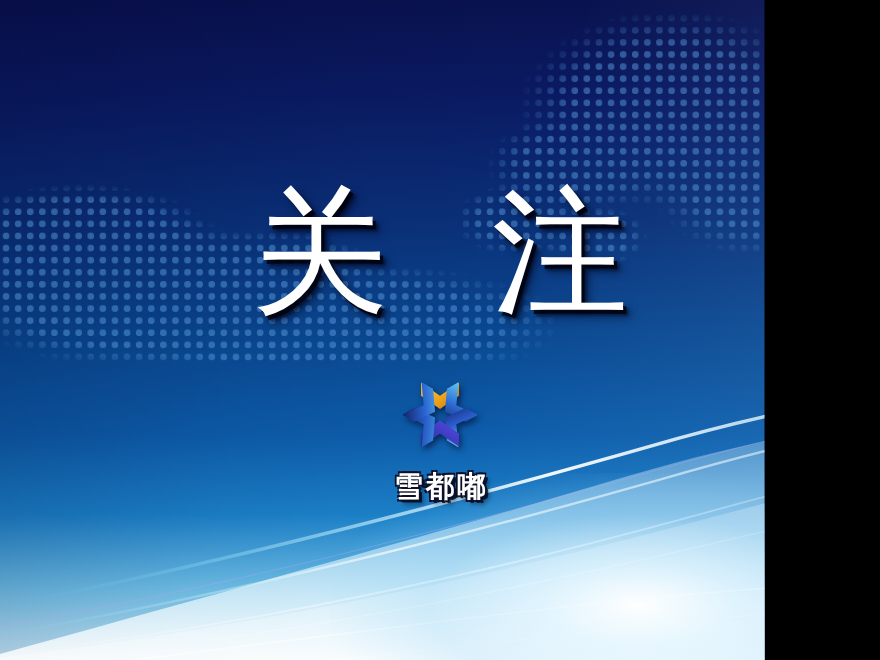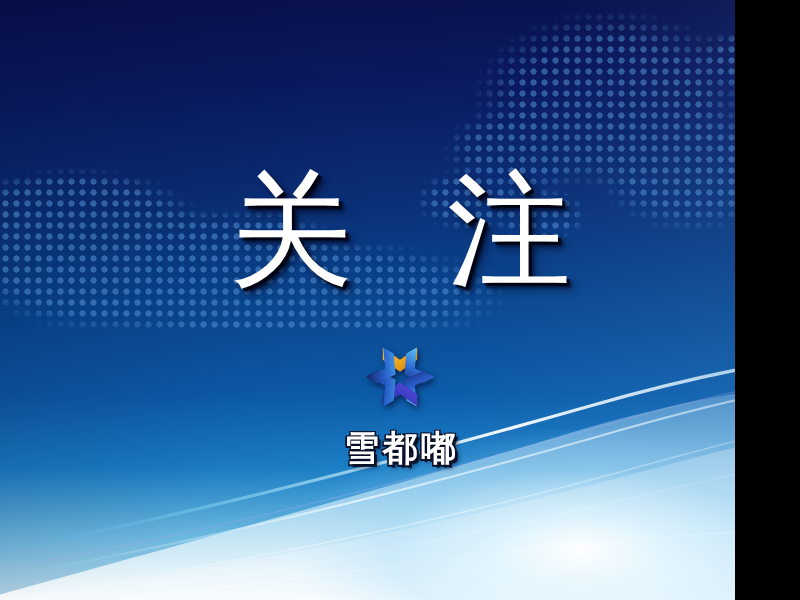--- a/index.html
+++ b/index.html
@@ -25,21 +25,20 @@
       linear-gradient(to bottom,
         #09124f 0%,
         #0a1a62 14%,
         #0a3179 34%,
         #0a4a93 52%,
         #0d5dab 66%,
         #1c81c9 78%,
         #6ec0e8 89%,
         #b4e2f7 97%,
         #cdecfb 100%);
-    padding-left: 40px;
   }
 
   
   .bg-sheen {
     position: absolute;
     inset: 0;
     background: linear-gradient(105deg,
       rgba(0,0,40,0.22) 0%,
       rgba(0,0,40,0.05) 38%,
       rgba(120,190,235,0.00) 62%,
@@ -155,21 +154,21 @@
     position: absolute;
     left: 0;
     top: 430px;
     width: 800px;
     text-align: center;
   }
   #subtitle {
     display: inline-block;
     font-family: "DejaVu Serif", "Liberation Serif", serif;
     font-weight: bold;
-    font-size: 35px;
+    font-size: 26px;
     line-height: 1.0;
     color: #ffffff;
     letter-spacing: 0.10em;
     text-indent: 0.10em;
     text-shadow:
       -1.5px -1.5px 0 #0b1028,
        1.5px -1.5px 0 #0b1028,
       -1.5px  1.5px 0 #0b1028,
        1.5px  1.5px 0 #0b1028,
        3px    3px   0 rgba(0,0,15,0.75),

